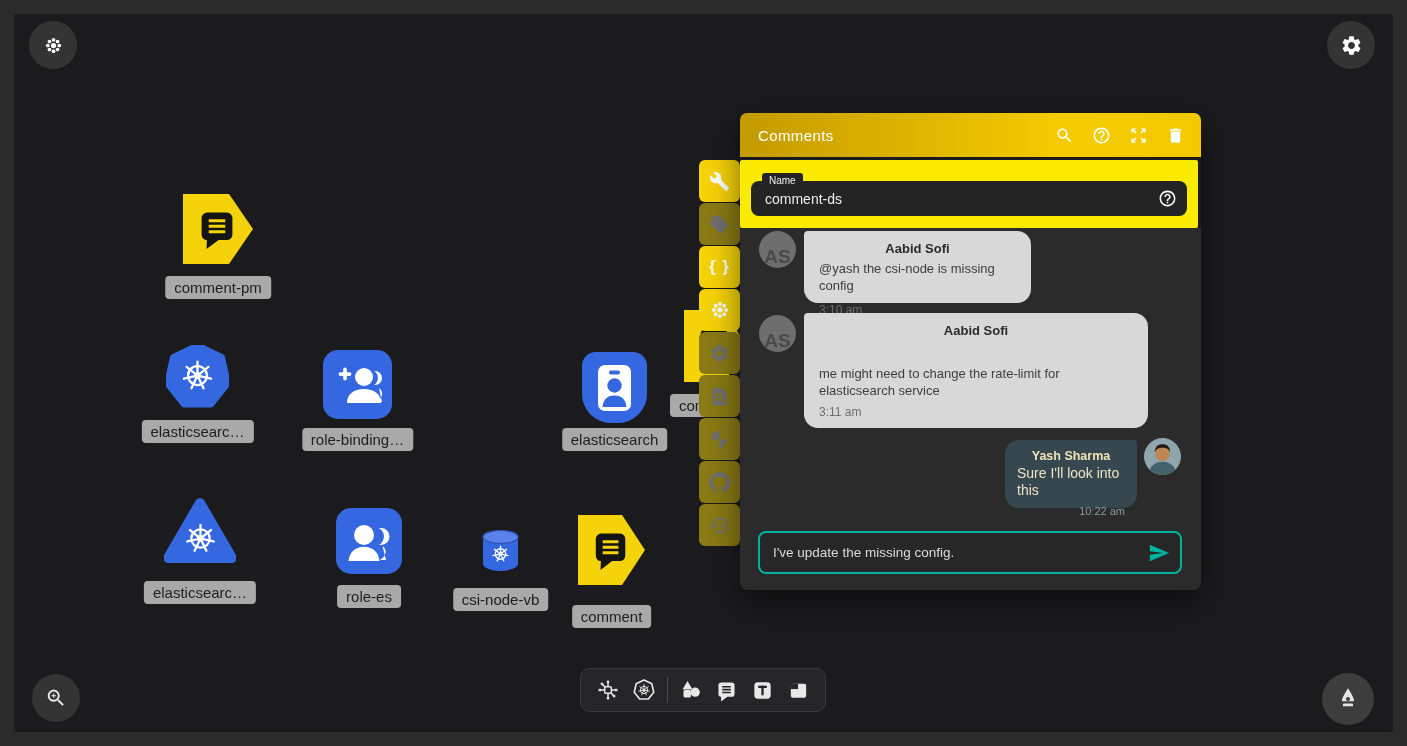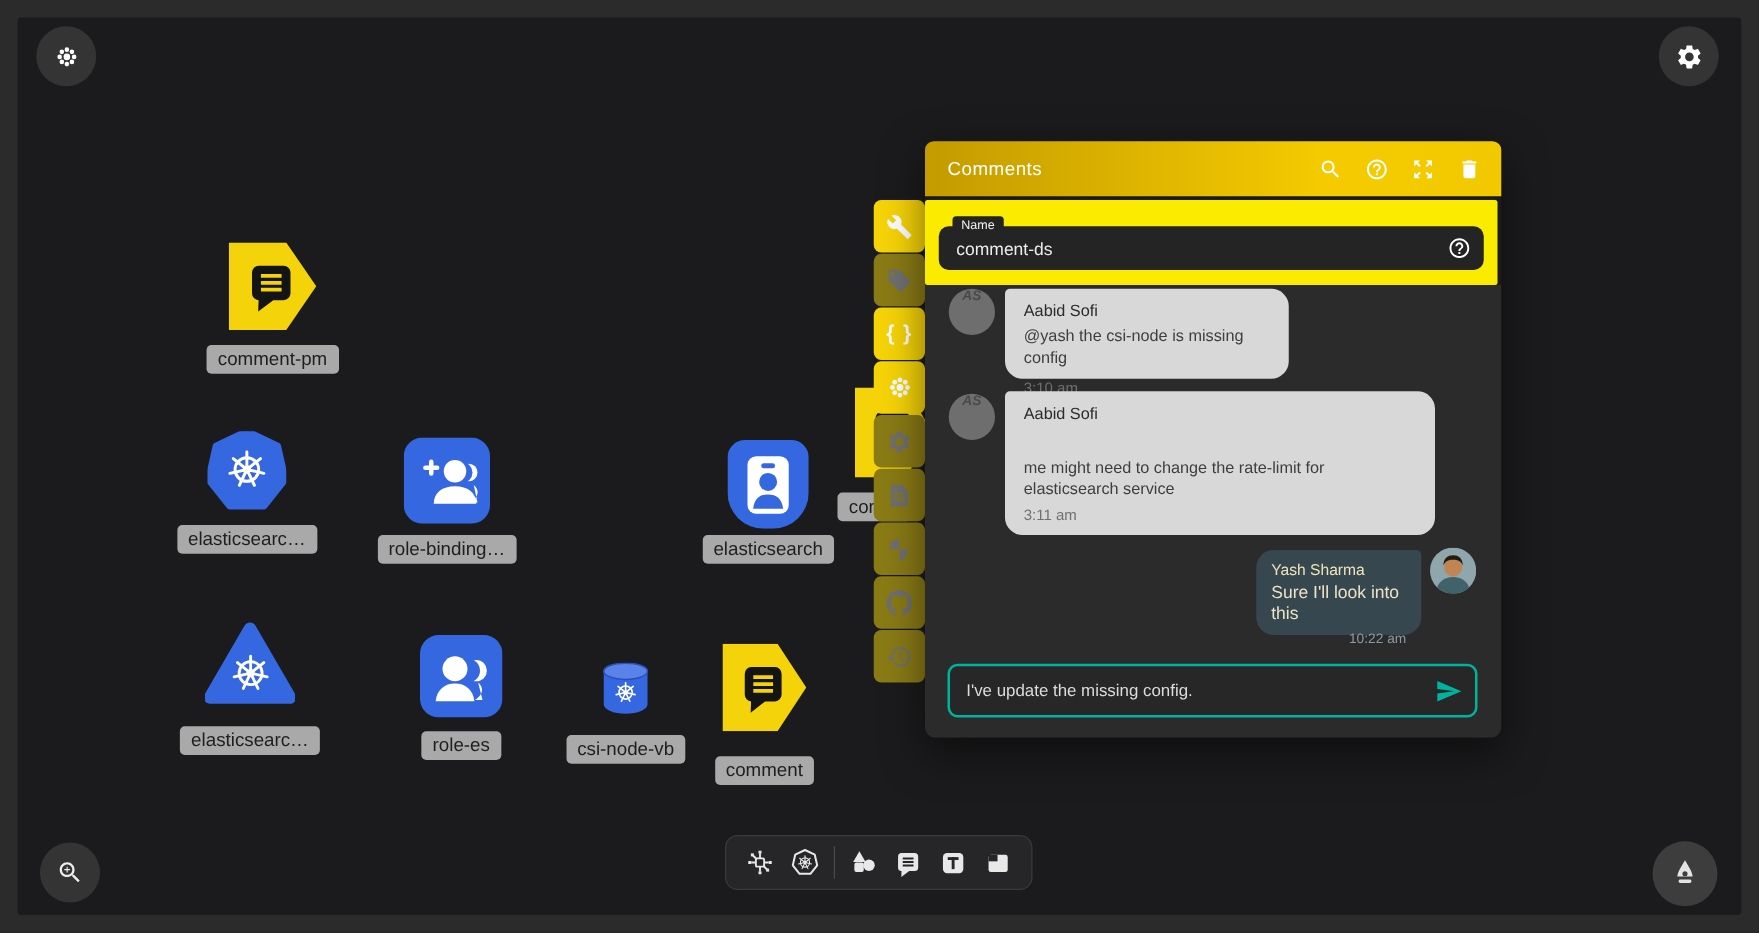--- a/index.html
+++ b/index.html
@@ -33,23 +33,23 @@
   .name-section{position:absolute;left:0;top:47px;right:3px;height:68px;background:#FBEB00;border-radius:2px;}
   .name-input-wrap{position:absolute;left:11px;top:21px;width:436px;height:35px;background:#242424;
     border-radius:8px;display:flex;}
   .name-label{position:absolute;left:11px;top:-8px;background:#242424;color:#F2F2F2;font-size:10px;
     padding:2px 7px;border-radius:3px;line-height:11px;}
   .name-input{flex:1;background:transparent;border:none;outline:none;color:#EDEDED;font-size:14px;
     padding:0 40px 0 14px;font-family:"Liberation Sans",sans-serif;}
   .name-help{position:absolute;right:10px;top:8px;color:#fff;cursor:pointer;background:none;border:none;padding:0;display:flex;}
   .panel-body{position:absolute;left:0;top:115px;right:0;bottom:0;background:#2B2B2B;border-radius:0 0 8px 8px;}
   .avatar{position:absolute;width:37px;height:37px;border-radius:50%;background:#6E6E6E;color:#4A4A4A;
-    font-weight:bold;font-size:11px;display:flex;align-items:flex-start;justify-content:center;font-style:italic;}
+    font-weight:bold;font-size:19px;display:flex;align-items:flex-end;justify-content:center;}
   .bubble{position:absolute;background:#D8D8D8;border-radius:4px 14px 14px 14px;padding:10px 15px;box-sizing:border-box;}
-  .bubble .bname{font-weight:normal;font-size:13px;color:#2B2B2B;}
+  .bubble .bname{font-weight:bold;font-size:13px;color:#2B2B2B;text-align:center;}
   .bubble .btext{font-size:13px;color:#3E3E3E;margin-top:4px;line-height:17px;}
   .bubble .btime{font-size:12px;color:#707070;margin-top:9px;}
   .bubble.dark{background:#36474F;border-radius:14px 4px 14px 14px;}
   .bubble.dark .bname{color:#F1E4B8;}
   .bubble.dark .btext{color:#EDE4C4;}
   .bubble.dark .btime{color:#8C9BA3;text-align:right;margin-top:6px;}
   .photo{position:absolute;width:37px;height:37px;border-radius:50%;overflow:hidden;}
   .composer{position:absolute;left:18px;top:303px;width:424px;height:43px;border:2px solid #00B39F;
     border-radius:8px;box-sizing:border-box;background:#272727;display:flex;align-items:center;}
   .composer input{flex:1;background:transparent;border:none;outline:none;color:#DCDCDC;font-size:13.5px;

